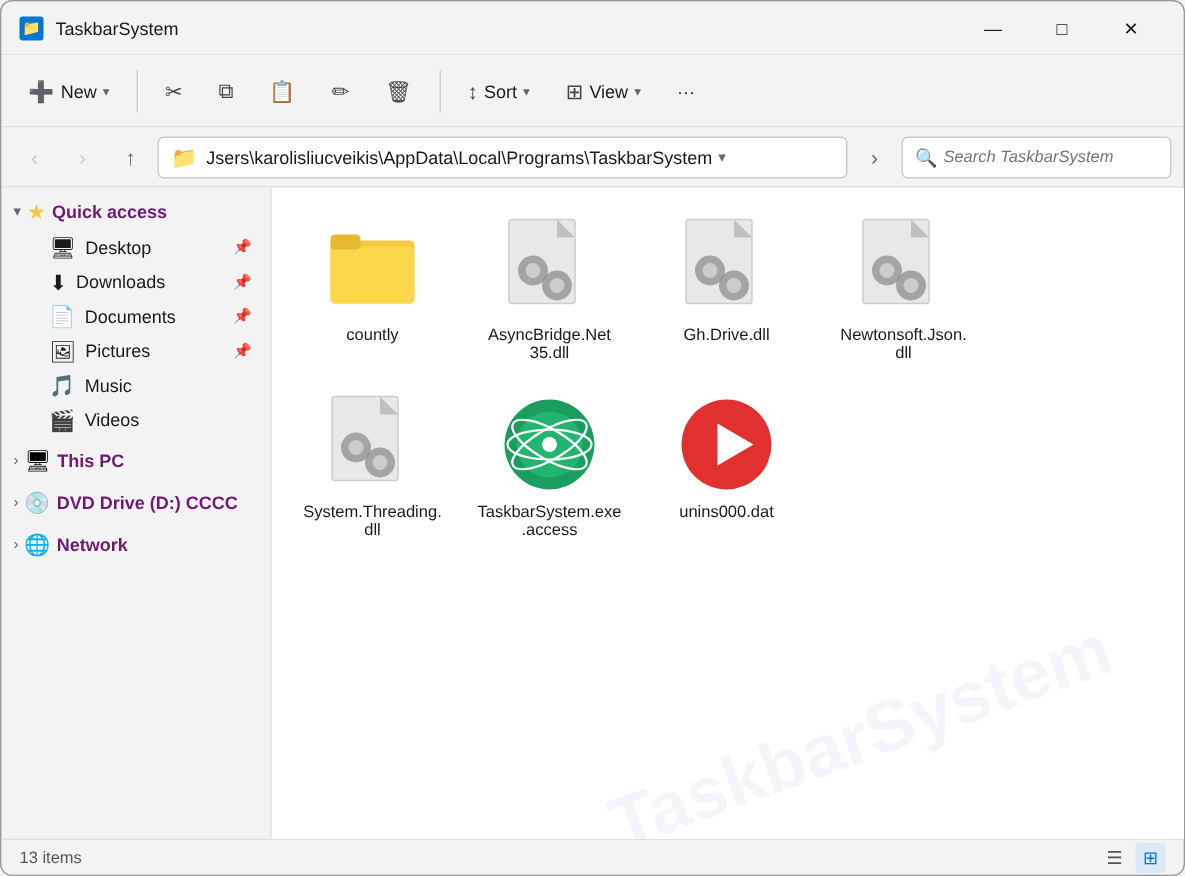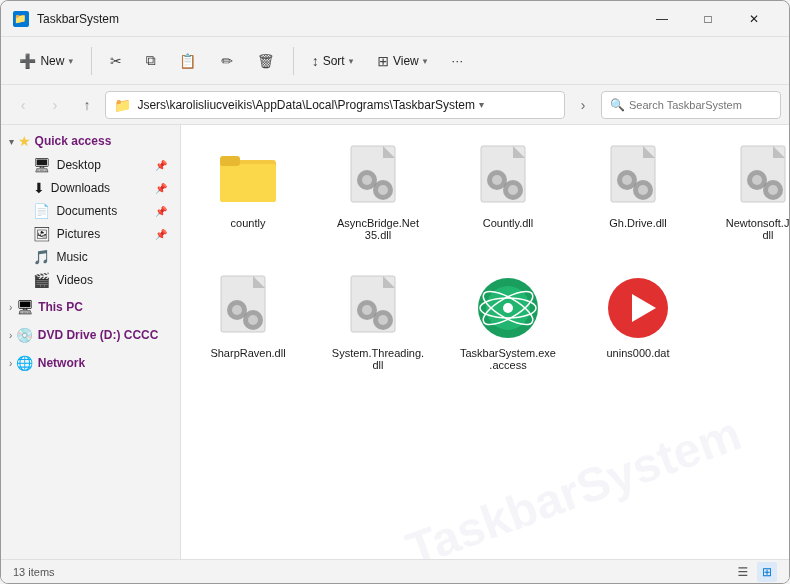--- a/index.html
+++ b/index.html
@@ -144,20 +144,21 @@
       align-items: center;
       padding: 0 8px;
       background: white;
     }
     .search-box input {
       border: none; outline: none;
       font-size: 11px;
       color: #999;
       width: 100%;
       background: transparent;
+      font-style: italic;
     }
     .search-icon-small { color: #666; font-size: 12px; margin-right: 4px; }
 
     
     .main {
       display: flex;
       flex: 1;
       overflow: hidden;
     }
 
@@ -198,21 +199,21 @@
     
     .file-area {
       flex: 1;
       background: white;
       padding: 12px;
       overflow-y: auto;
     }
     .file-grid {
       display: grid;
       grid-template-columns: repeat(6, 110px);
-      gap: 20px;
+      gap: 8px;
     }
     .file-item {
       display: flex;
       flex-direction: column;
       align-items: center;
       padding: 6px;
       border-radius: 4px;
       cursor: pointer;
       width: 110px;
     }
@@ -427,92 +428,79 @@
               <polygon points="34,2 46,14 34,14" fill="#c0c0c0"></polygon>
               <circle cx="18" cy="36" r="10" fill="#888" opacity="0.7"></circle>
               <circle cx="18" cy="36" r="5" fill="#ccc"></circle>
               <circle cx="34" cy="46" r="10" fill="#888" opacity="0.7"></circle>
               <circle cx="34" cy="46" r="5" fill="#ccc"></circle>
             </svg>
           </div>
           <span class="file-name">AsyncBridge.Net 35.dll</span>
         </div>
 
+
         <div class="file-item">
           <div class="file-icon-wrap">
             <svg width="58" height="68" viewBox="0 0 58 68">
               <rect x="2" y="2" width="44" height="56" rx="2" fill="#e8e8e8" stroke="#ccc" stroke-width="1"></rect>
               <polygon points="34,2 46,14 34,14" fill="#c0c0c0"></polygon>
               <circle cx="18" cy="36" r="10" fill="#888" opacity="0.7"></circle>
               <circle cx="18" cy="36" r="5" fill="#ccc"></circle>
               <circle cx="34" cy="46" r="10" fill="#888" opacity="0.7"></circle>
               <circle cx="34" cy="46" r="5" fill="#ccc"></circle>
             </svg>
           </div>
-          <span class="file-name">Countly.dll</span>
+          <span class="file-name">Gh.Drive.dll</span>
         </div>
 
         <div class="file-item">
           <div class="file-icon-wrap">
             <svg width="58" height="68" viewBox="0 0 58 68">
               <rect x="2" y="2" width="44" height="56" rx="2" fill="#e8e8e8" stroke="#ccc" stroke-width="1"></rect>
               <polygon points="34,2 46,14 34,14" fill="#c0c0c0"></polygon>
               <circle cx="18" cy="36" r="10" fill="#888" opacity="0.7"></circle>
               <circle cx="18" cy="36" r="5" fill="#ccc"></circle>
               <circle cx="34" cy="46" r="10" fill="#888" opacity="0.7"></circle>
               <circle cx="34" cy="46" r="5" fill="#ccc"></circle>
             </svg>
           </div>
-          <span class="file-name">Gh.Drive.dll</span>
+          <span class="file-name">Newtonsoft.Json. dll</span>
+        </div>
+
+        <div class="file-item">
+          
+          
         </div>
 
         <div class="file-item">
           <div class="file-icon-wrap">
             <svg width="58" height="68" viewBox="0 0 58 68">
               <rect x="2" y="2" width="44" height="56" rx="2" fill="#e8e8e8" stroke="#ccc" stroke-width="1"></rect>
               <polygon points="34,2 46,14 34,14" fill="#c0c0c0"></polygon>
               <circle cx="18" cy="36" r="10" fill="#888" opacity="0.7"></circle>
               <circle cx="18" cy="36" r="5" fill="#ccc"></circle>
               <circle cx="34" cy="46" r="10" fill="#888" opacity="0.7"></circle>
               <circle cx="34" cy="46" r="5" fill="#ccc"></circle>
             </svg>
           </div>
-          <span class="file-name">Newtonsoft.Json. dll</span>
-        </div>
-
-        <div class="file-item">
-          
-          
+          <span class="file-name">SharpRaven.dll</span>
         </div>
 
         <div class="file-item">
           <div class="file-icon-wrap">
             <svg width="58" height="68" viewBox="0 0 58 68">
               <rect x="2" y="2" width="44" height="56" rx="2" fill="#e8e8e8" stroke="#ccc" stroke-width="1"></rect>
               <polygon points="34,2 46,14 34,14" fill="#c0c0c0"></polygon>
               <circle cx="18" cy="36" r="10" fill="#888" opacity="0.7"></circle>
               <circle cx="18" cy="36" r="5" fill="#ccc"></circle>
               <circle cx="34" cy="46" r="10" fill="#888" opacity="0.7"></circle>
               <circle cx="34" cy="46" r="5" fill="#ccc"></circle>
             </svg>
           </div>
-          <span class="file-name">SharpRaven.dll</span>
-        </div>
-
-        <div class="file-item">
-          <div class="file-icon-wrap">
-            <svg width="58" height="68" viewBox="0 0 58 68">
-              <rect x="2" y="2" width="44" height="56" rx="2" fill="#e8e8e8" stroke="#ccc" stroke-width="1"></rect>
-              <polygon points="34,2 46,14 34,14" fill="#c0c0c0"></polygon>
-              <circle cx="18" cy="36" r="10" fill="#888" opacity="0.7"></circle>
-              <circle cx="18" cy="36" r="5" fill="#ccc"></circle>
-              <circle cx="34" cy="46" r="10" fill="#888" opacity="0.7"></circle>
-              <circle cx="34" cy="46" r="5" fill="#ccc"></circle>
-            </svg>
-          </div>
           <span class="file-name">System.Threading.dll</span>
         </div>
 
 
         <div class="file-item">
           <div class="file-icon-wrap">
             <svg width="64" height="64" viewBox="0 0 64 64">
               <circle cx="32" cy="32" r="30" fill="#1a9e5e"></circle>
               <circle cx="32" cy="32" r="22" fill="#22b570"></circle>
 

